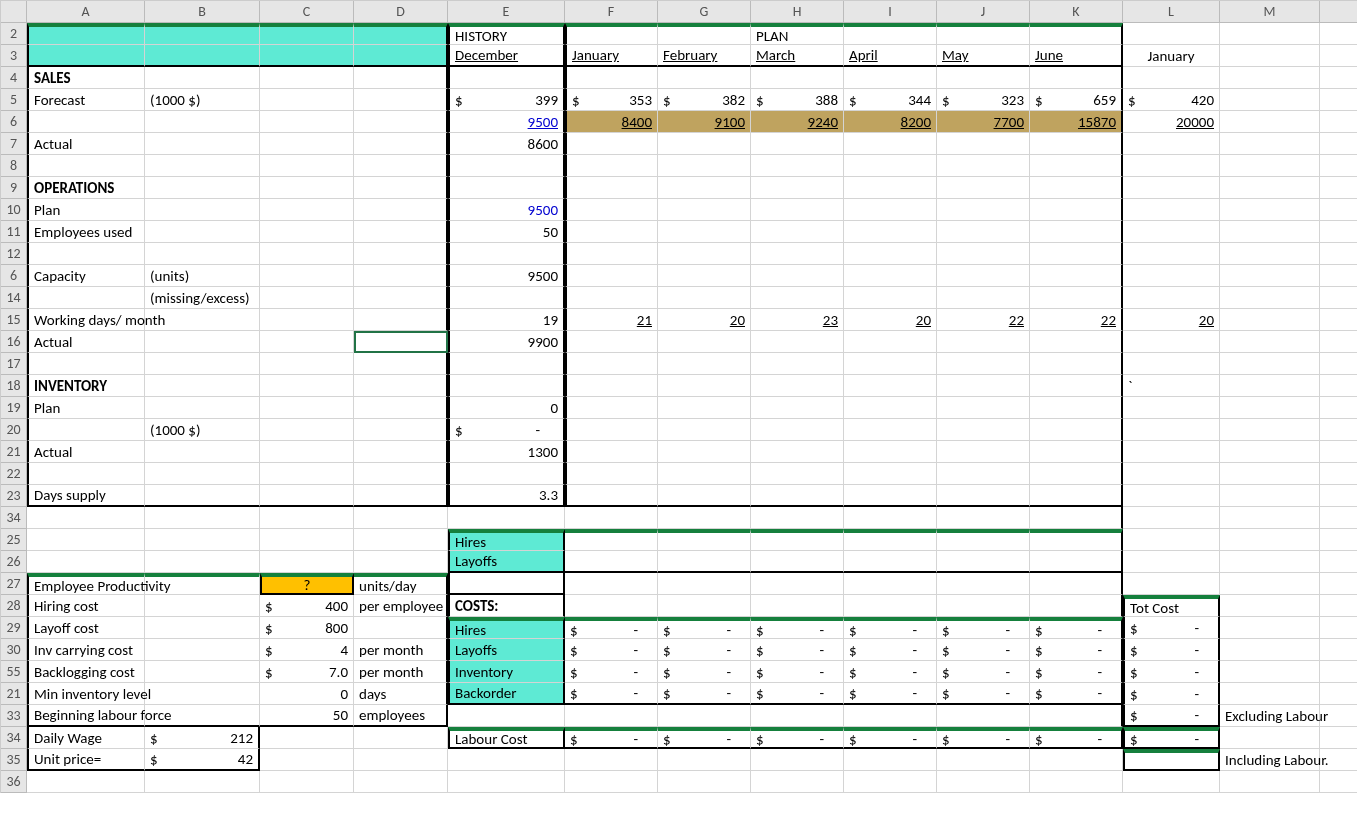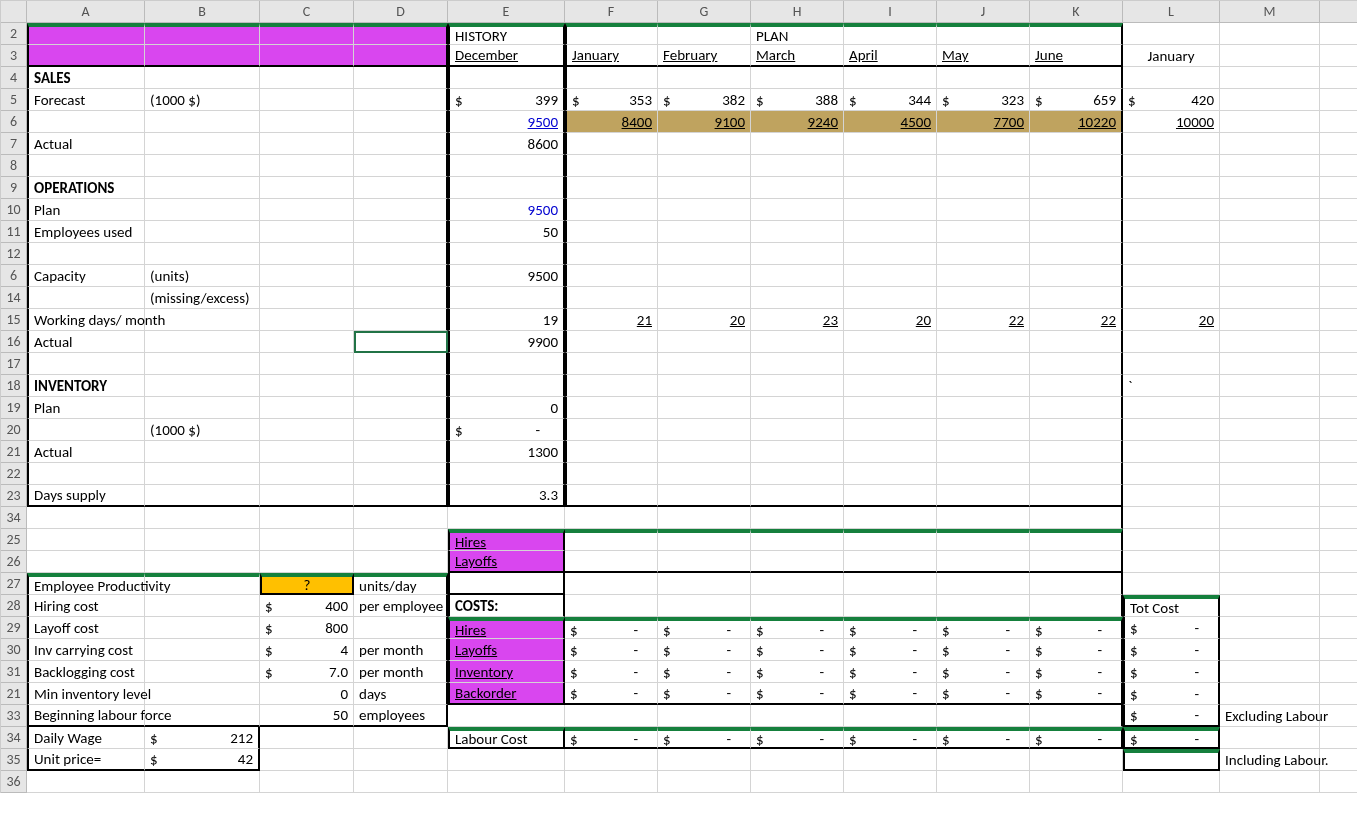--- a/index.html
+++ b/index.html
@@ -38,21 +38,21 @@
     font-size: 14px;
   }
   .rowhdr {
     background: #e6e6e6;
     justify-content: center;
     color: #555;
     border-right: 1px solid #bbb;
     border-bottom: 1px solid #bbb;
     font-size: 14px;
   }
-  .fill-gray { background: #d946ef; text-decoration: underline; }
+  .fill-gray { background: #5eead4; }
   .fill-tan { background: #bfa35f; }
   .fill-orange { background: #ffc000; justify-content: center; }
   .right { justify-content: flex-end; }
   .center { justify-content: center; }
   .bold { font-weight: bold; }
   .blue { color: #0000d0; }
   .ul { text-decoration: underline; }
   .bb { border-bottom: 2px solid #000; }
   .bt { border-top: 4px solid #15803d; }
   .br { border-right: 2px solid #000; }
@@ -174,24 +174,24 @@
 
   <div class="cell rowhdr">6</div>
   <div class="cell bl"></div>
   <div class="cell"></div>
   <div class="cell"></div>
   <div class="cell br"></div>
   <div class="cell bl br right blue ul">9500</div>
   <div class="cell fill-tan bl right ul">8400</div>
   <div class="cell fill-tan right ul">9100</div>
   <div class="cell fill-tan right ul">9240</div>
-  <div class="cell fill-tan right ul">4500</div>
+  <div class="cell fill-tan right ul">8200</div>
   <div class="cell fill-tan right ul">7700</div>
-  <div class="cell fill-tan br right ul">10220</div>
-  <div class="cell right ul">10000</div>
+  <div class="cell fill-tan br right ul">15870</div>
+  <div class="cell right ul">20000</div>
   <div class="cell"></div>
   <div class="cell"></div>
 
   <div class="cell rowhdr">7</div>
   <div class="cell bl">Actual</div>
   <div class="cell"></div>
   <div class="cell"></div>
   <div class="cell br"></div>
   <div class="cell bl br right">8600</div>
   <div class="cell bl"></div>
@@ -619,21 +619,21 @@
       <span>$</span>
       <span style="padding-right:14px">-</span>
     </div>
   <div class="cell bl br money">
       <span>$</span>
       <span style="padding-right:14px">-</span>
     </div>
   <div class="cell"></div>
   <div class="cell"></div>
 
-  <div class="cell rowhdr">31</div>
+  <div class="cell rowhdr">55</div>
   <div class="cell bl overflow">Backlogging cost</div>
   <div class="cell"></div>
   <div class="cell money">
       <span>$</span>
       <span>7.0</span>
     </div>
   <div class="cell br">per month</div>
   <div class="cell fill-gray bl br">Inventory</div>
   <div class="cell money">
       <span>$</span>

